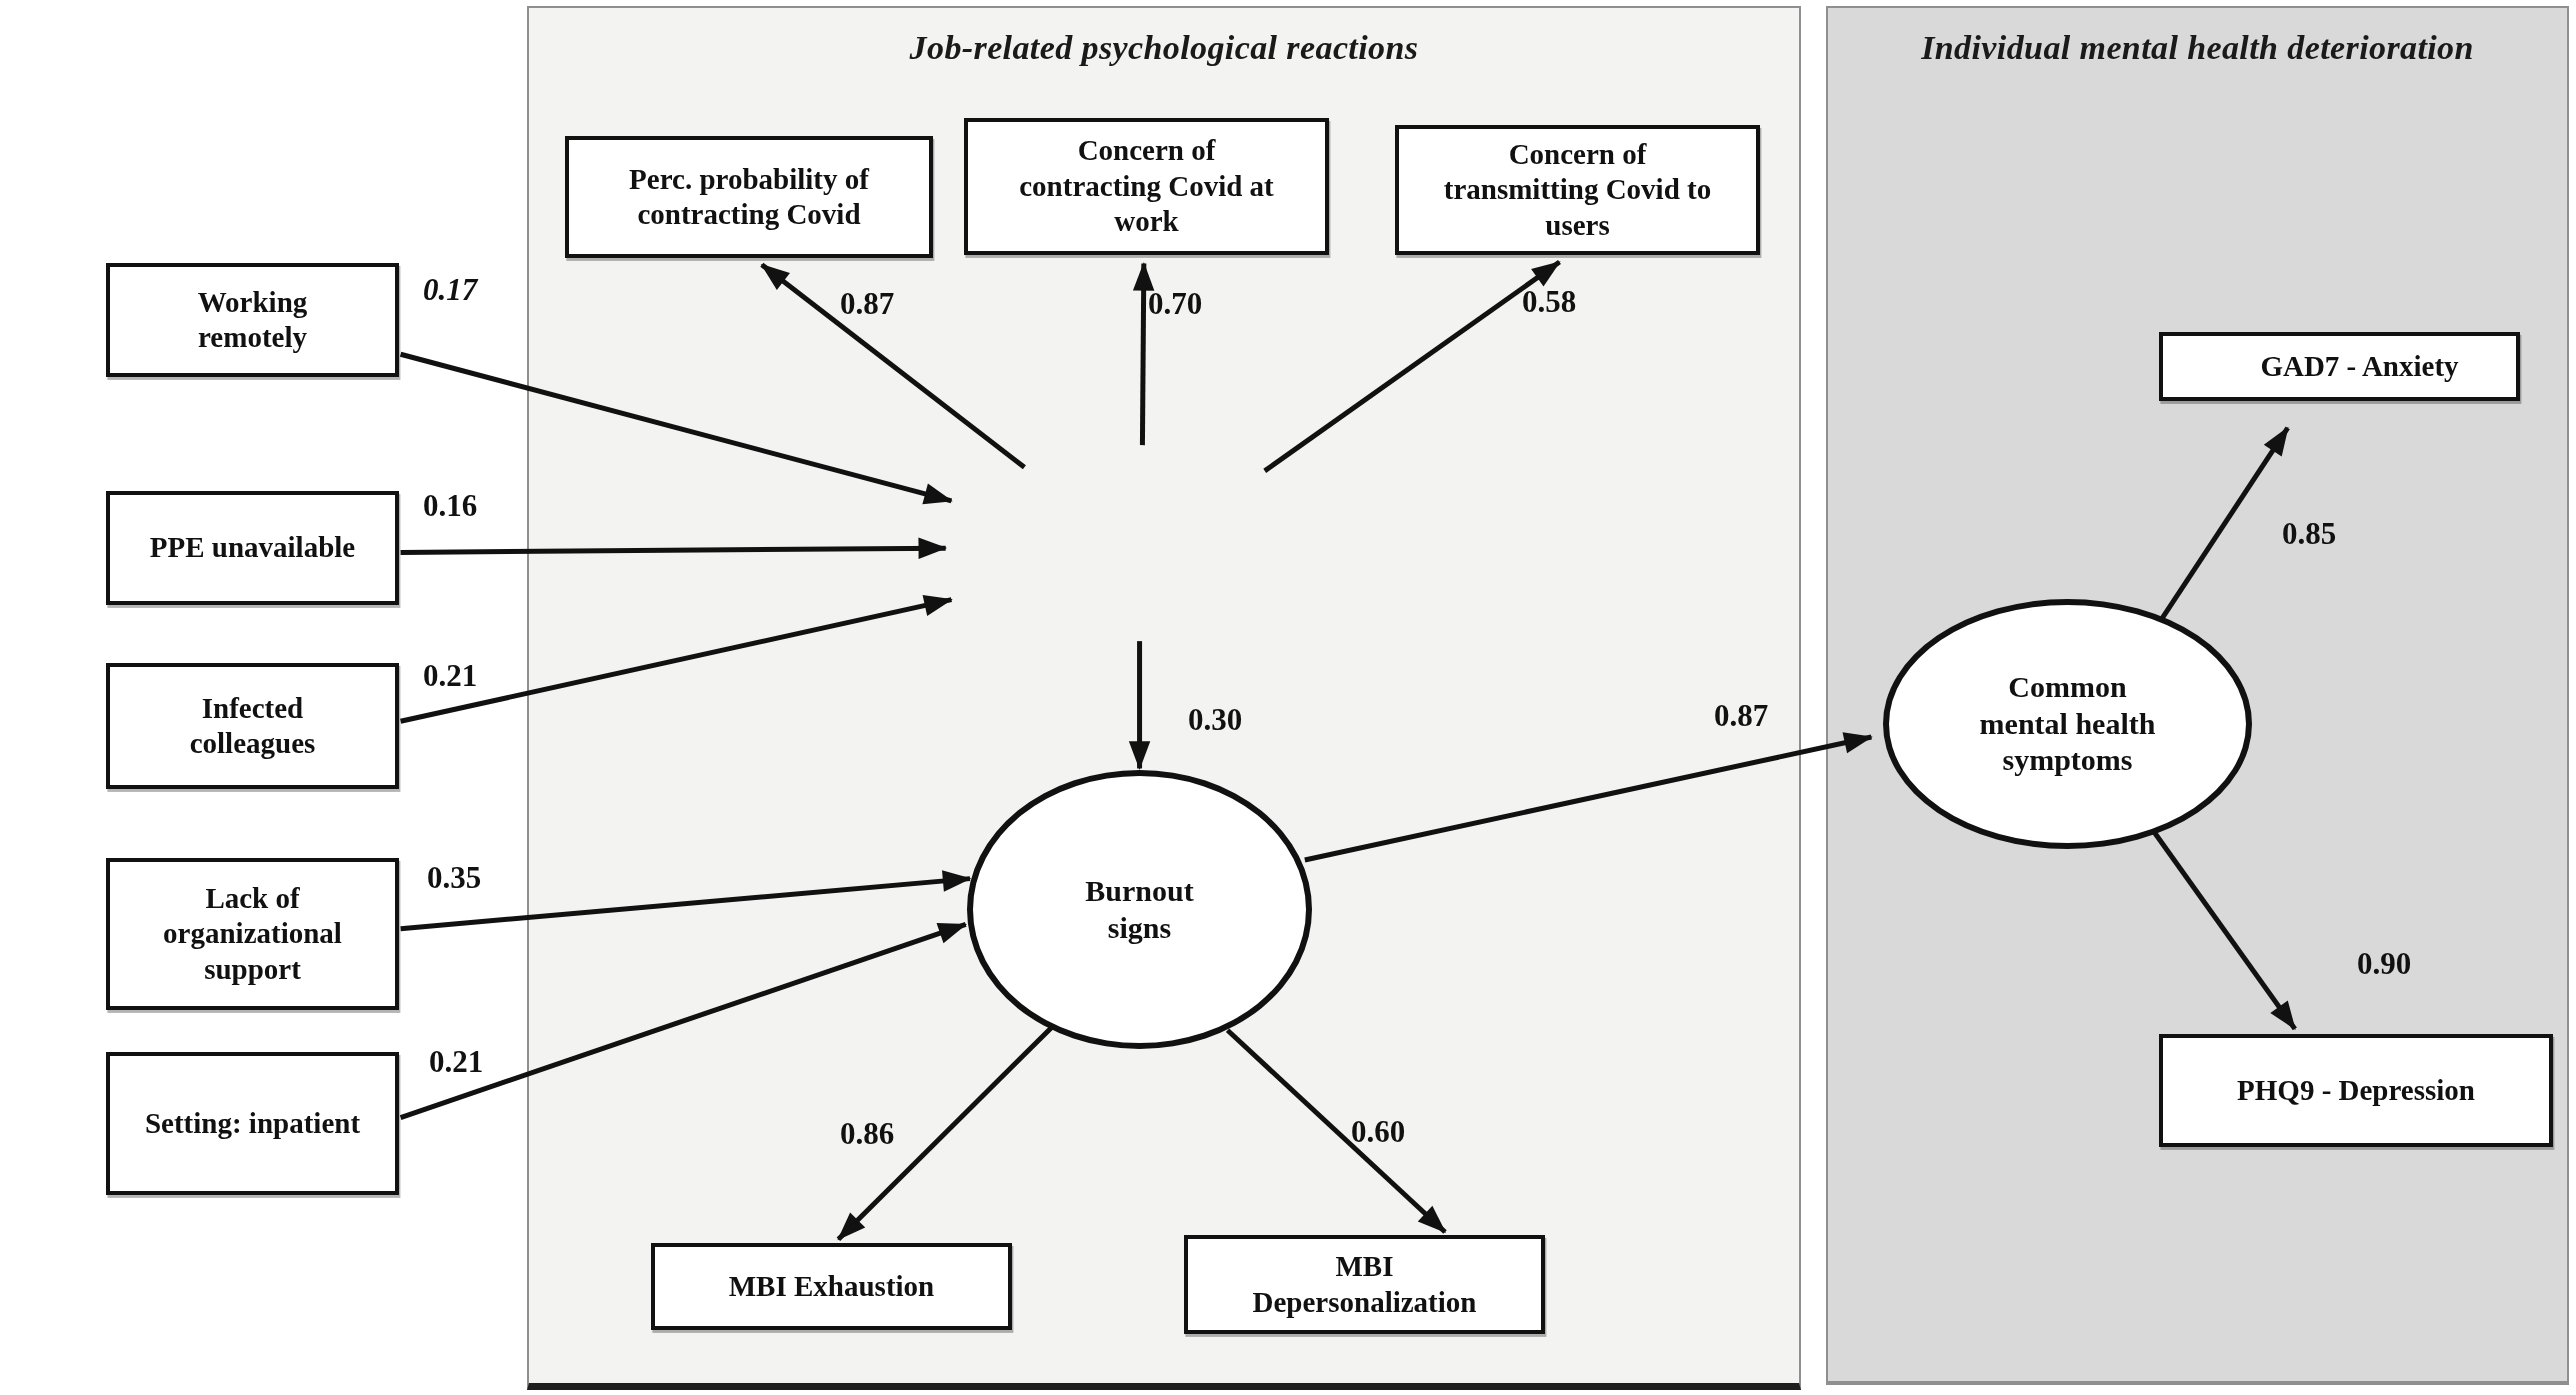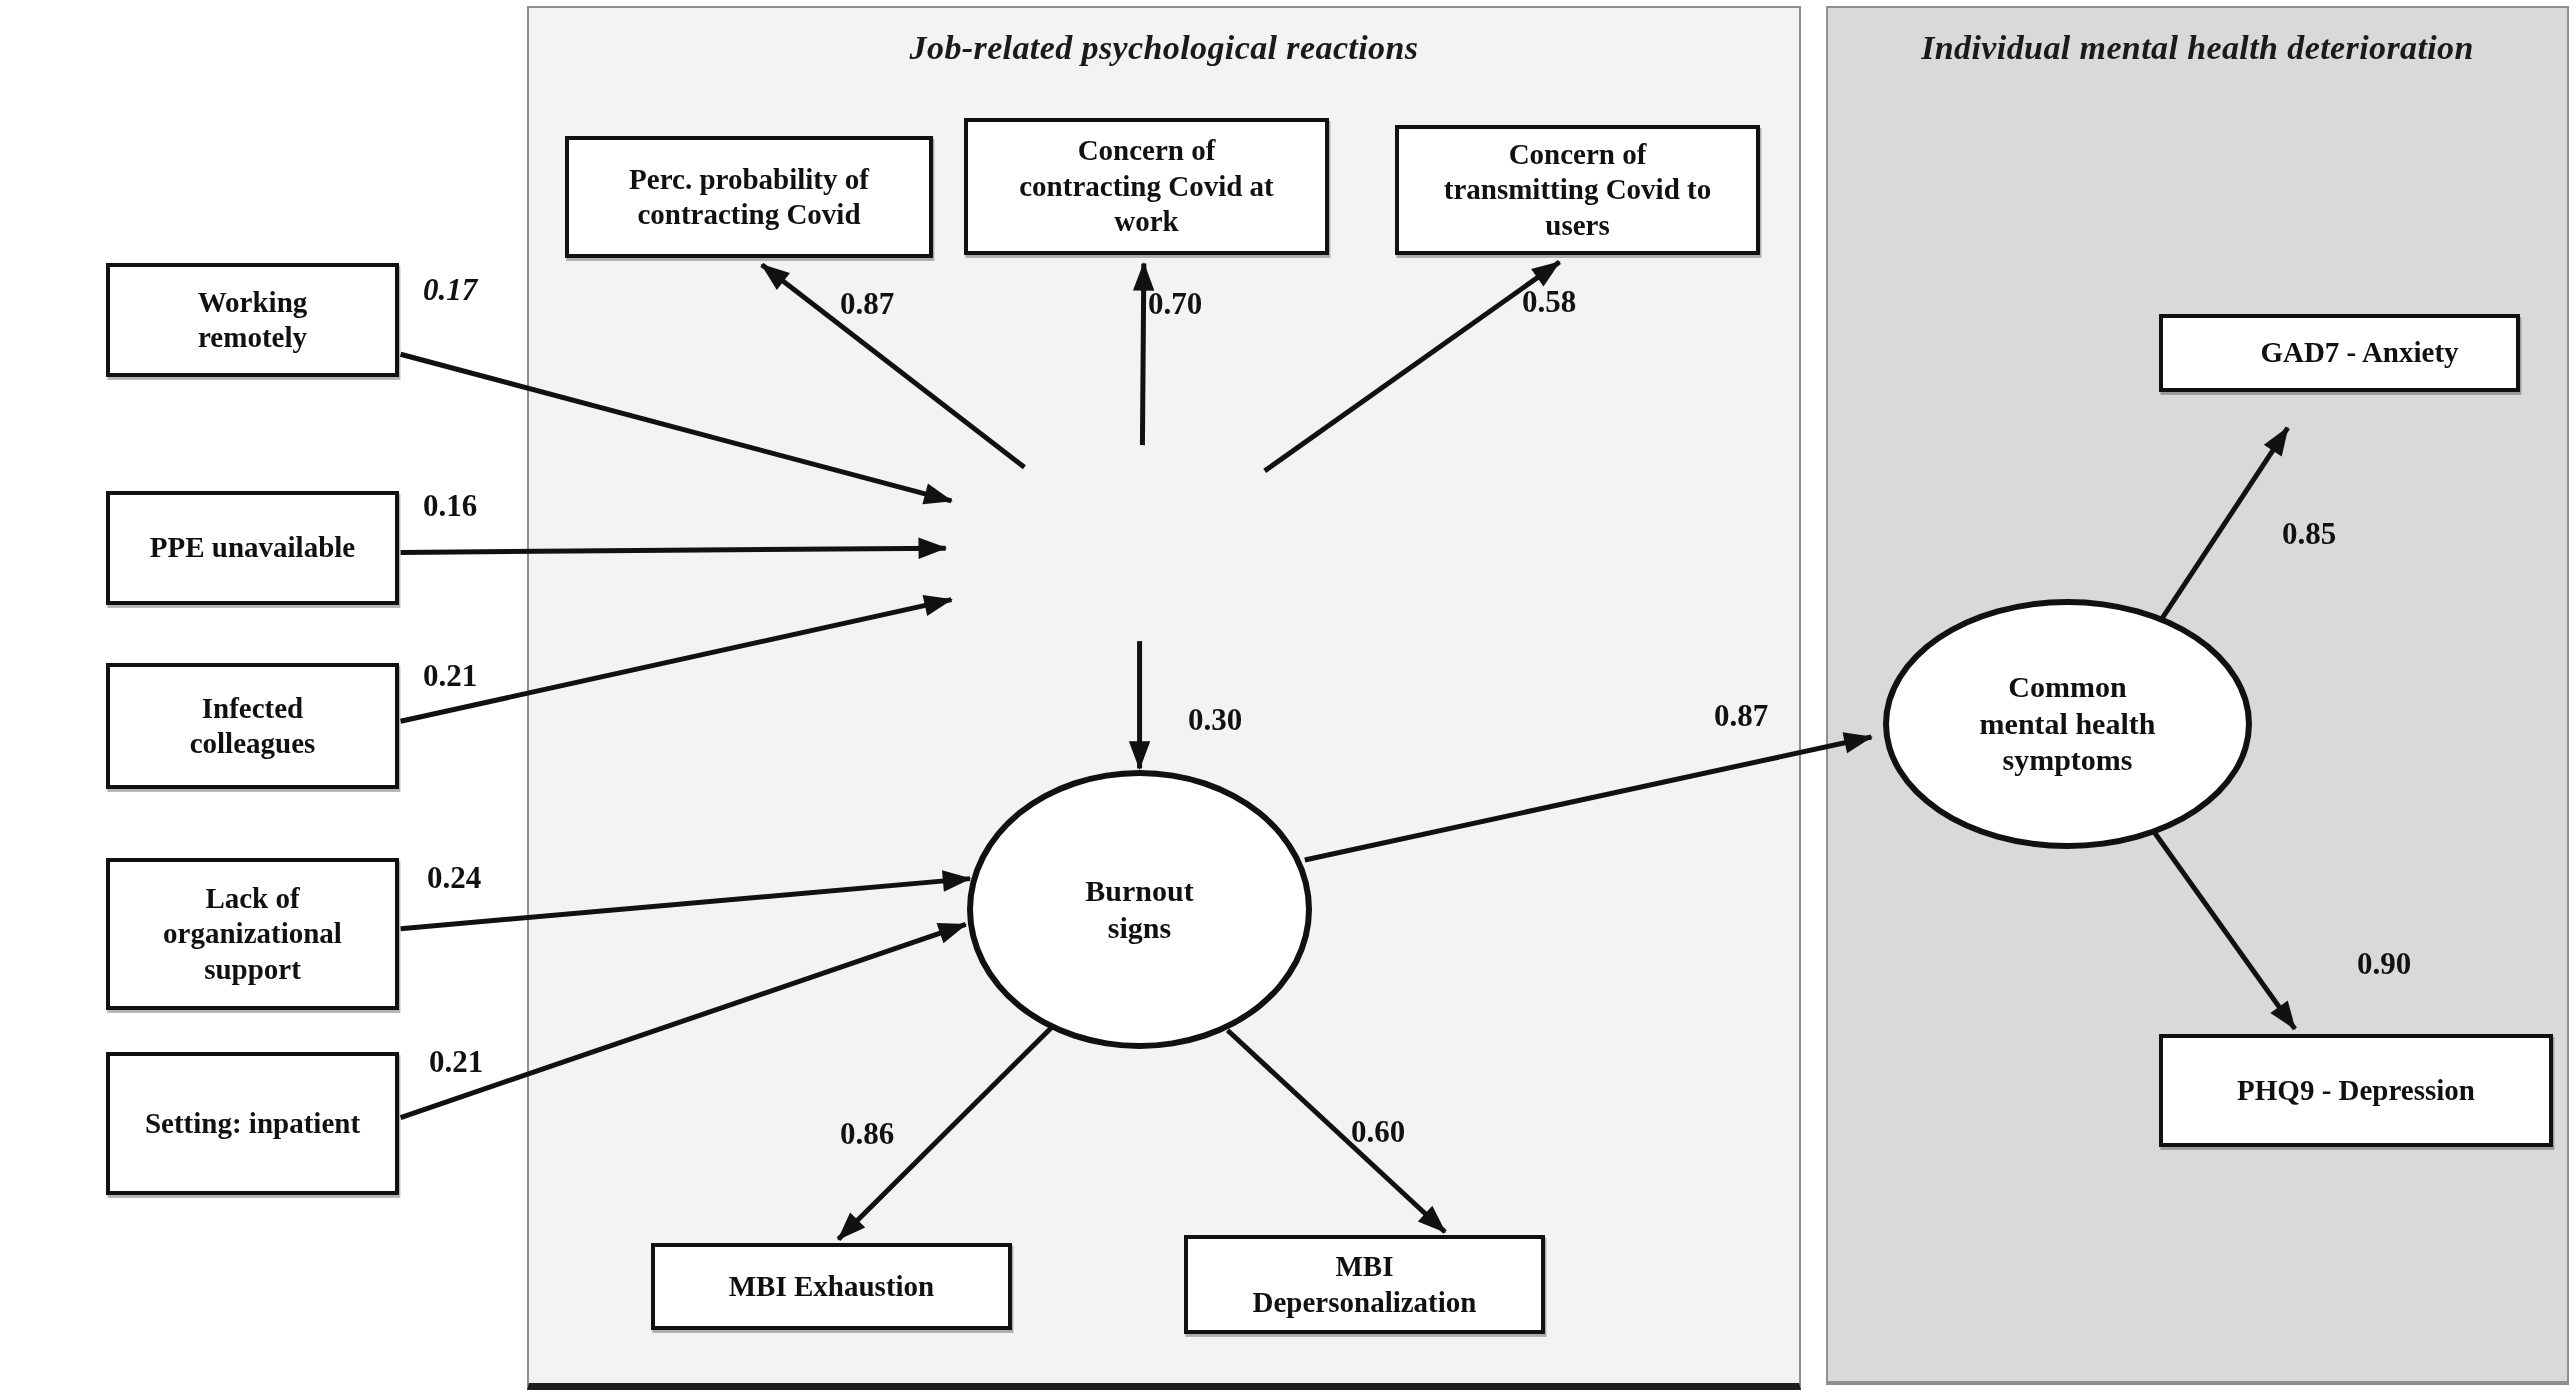--- a/index.html
+++ b/index.html
@@ -148,27 +148,27 @@
   <div class="node ellipse" style="left:967px; top:770px; width:345px; height:279px;">Burnout
 signs</div>
   <div class="node ellipse" style="left:1883px; top:599px; width:369px; height:250px;">Common
 mental health
 symptoms</div>
 
   <div class="node box" style="left:651px; top:1243px; width:361px; height:87px;">MBI Exhaustion</div>
   <div class="node box" style="left:1184px; top:1235px; width:361px; height:99px;">MBI
 Depersonalization</div>
 
-  <div class="node box" style="left:2159px; top:314px; width:361px; height:78px;padding-left:40px;">GAD7 - Anxiety</div>
+  <div class="node box" style="left:2159px; top:332px; width:361px; height:69px;padding-left:40px;">GAD7 - Anxiety</div>
   <div class="node box" style="left:2159px; top:1034px; width:394px; height:113px;">PHQ9 - Depression</div>
 
   <div class="coef" style="left:450px; top:290px;font-style:italic;">0.17</div>
   <div class="coef" style="left:450px; top:506px;">0.16</div>
   <div class="coef" style="left:450px; top:676px;">0.21</div>
-  <div class="coef" style="left:454px; top:878px;">0.24</div>
+  <div class="coef" style="left:454px; top:878px;">0.35</div>
   <div class="coef" style="left:456px; top:1062px;">0.21</div>
   <div class="coef" style="left:867px; top:304px;">0.87</div>
   <div class="coef" style="left:1175px; top:304px;">0.70</div>
   <div class="coef" style="left:1549px; top:302px;">0.58</div>
   <div class="coef" style="left:1215px; top:720px;">0.30</div>
   <div class="coef" style="left:867px; top:1134px;">0.86</div>
   <div class="coef" style="left:1378px; top:1132px;">0.60</div>
   <div class="coef" style="left:1741px; top:716px;">0.87</div>
   <div class="coef" style="left:2309px; top:534px;">0.85</div>
   <div class="coef" style="left:2384px; top:964px;text-align:right;">0.90</div>

